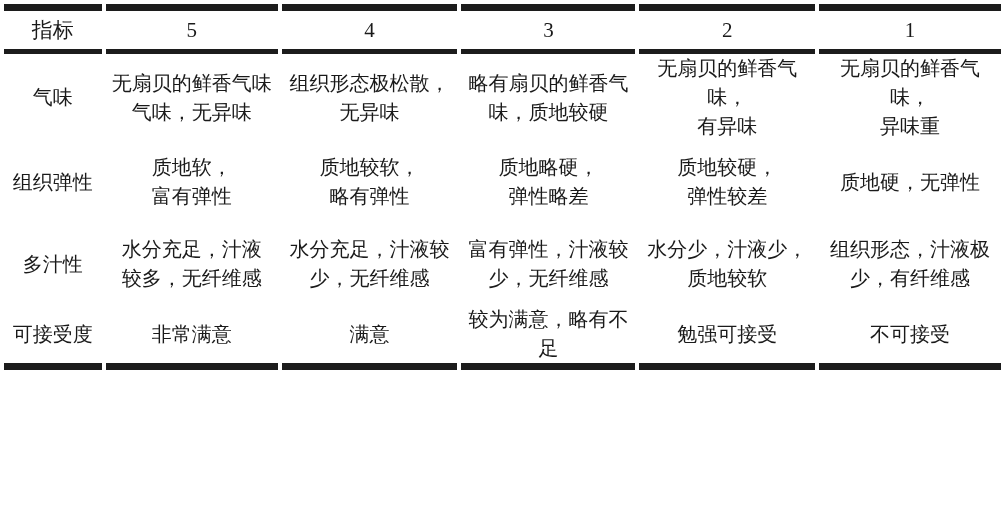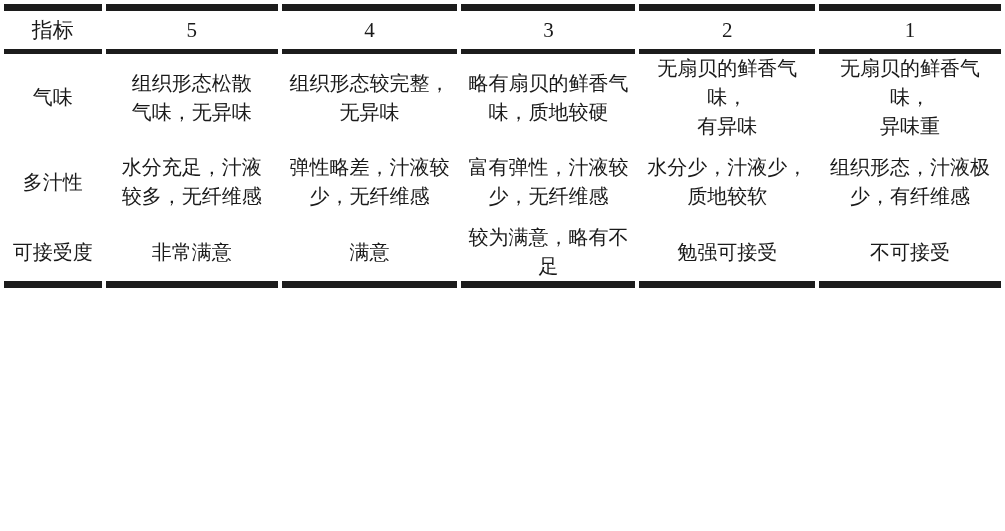--- a/index.html
+++ b/index.html
@@ -72,36 +72,48 @@
         <th>5</th>
         <th>4</th>
         <th>3</th>
         <th>2</th>
         <th>1</th>
       </tr>
     </thead>
     <tbody>
       <tr>
         <td>气味</td>
-        <td>组织形态松散
+        <td>无扇贝的鲜香气味
 气味，无异味</td>
-        <td>组织形态较完整，
+        <td>组织形态极松散，
 无异味</td>
         <td>略有扇贝的鲜香气
 味，质地较硬</td>
         <td>无扇贝的鲜香气味，
 有异味</td>
         <td>无扇贝的鲜香气味，
 异味重</td>
       </tr>
       <tr>
+        <td>组织弹性</td>
+        <td>质地软，
+富有弹性</td>
+        <td>质地较软，
+略有弹性</td>
+        <td>质地略硬，
+弹性略差</td>
+        <td>质地较硬，
+弹性较差</td>
+        <td>质地硬，无弹性</td>
+      </tr>
+      <tr>
         <td>多汁性</td>
         <td>水分充足，汁液
 较多，无纤维感</td>
-        <td>弹性略差，汁液较
+        <td>水分充足，汁液较
 少，无纤维感</td>
         <td>富有弹性，汁液较
 少，无纤维感</td>
         <td>水分少，汁液少，
 质地较软</td>
         <td>组织形态，汁液极
 少，有纤维感</td>
       </tr>
       <tr class="last-row">
         <td>可接受度</td>

